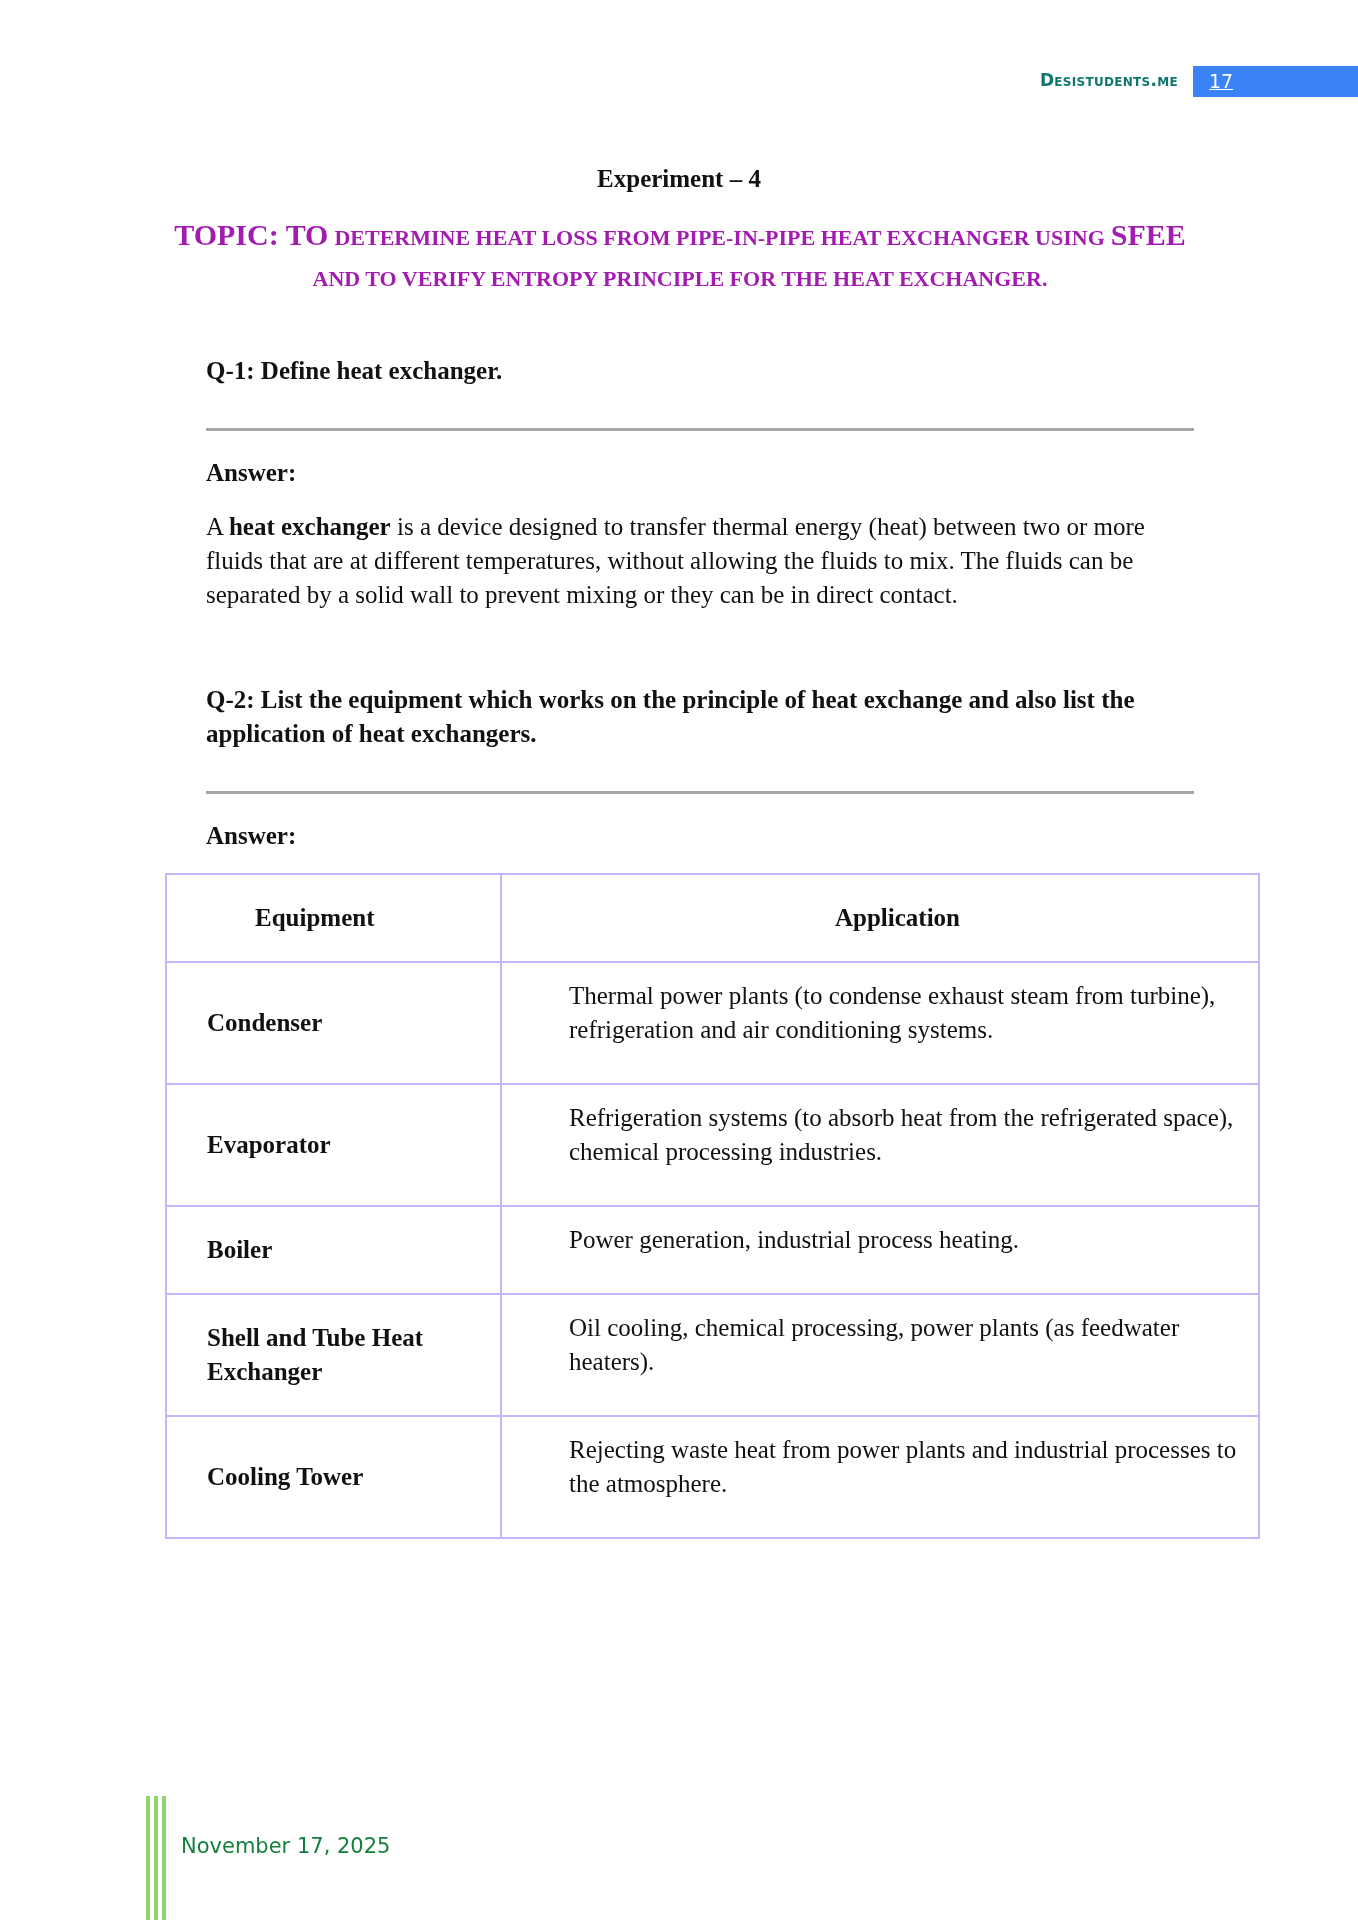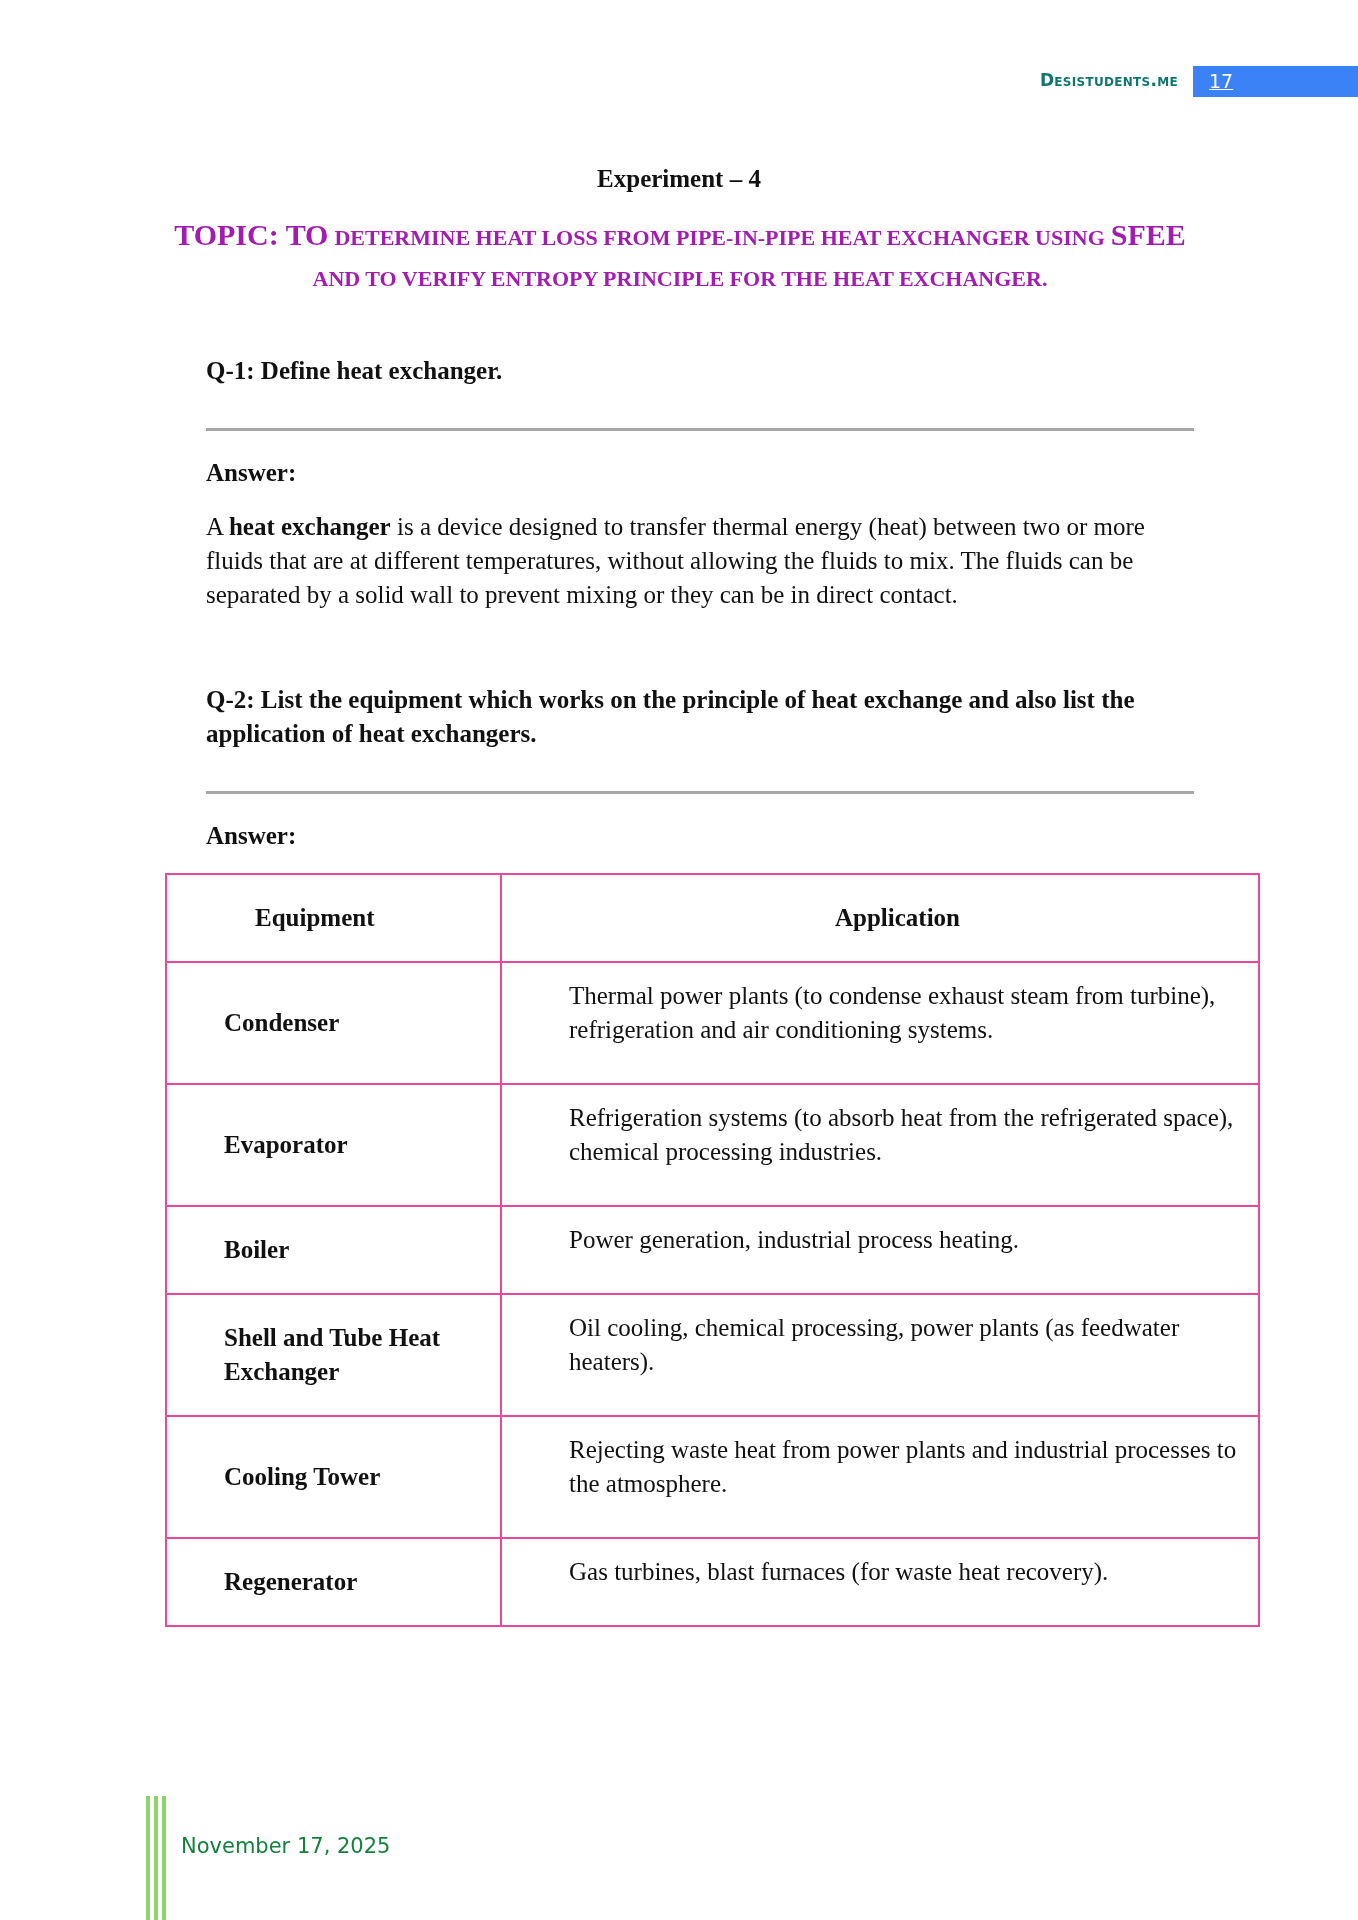--- a/index.html
+++ b/index.html
@@ -18,25 +18,25 @@
   .rule { position: absolute; left: 206px; width: 988px; height: 3px; background: #a8a8a8; }
   .rule1 { top: 428px; }
   .ans-label { position: absolute; left: 206px; font-weight: bold; font-size: 25px; }
   .ans1 { top: 459px; }
   .para { position: absolute; top: 510px; left: 206px; width: 1000px; font-size: 25px; line-height: 34px; }
   .q2 { top: 683px; width: 1000px; }
   .rule2 { top: 791px; }
   .ans2 { top: 822px; }
 
   table.eq { position: absolute; top: 873px; left: 165px; width: 1095px; border-collapse: collapse; font-size: 25px; }
-  table.eq td, table.eq th { border: 2px solid #ec4899; vertical-align: middle; }
+  table.eq td, table.eq th { border: 2px solid #c4b5fd; vertical-align: middle; }
   table.eq th { font-weight: bold; height: 84px; padding-left: 36px; }
   table.eq th.c1 { text-align: left; padding-left: 88px; width: 244px; }
   table.eq th.c2 { text-align: center; }
-  table.eq td.c1 { font-weight: bold; padding-left: 57px; line-height: 34px; }
+  table.eq td.c1 { font-weight: bold; padding-left: 40px; line-height: 34px; }
   table.eq td.c2 { padding-left: 67px; padding-right: 20px; line-height: 34px; margin-top: 14px; }
   table.eq tr.tall td { height: 118px; }
   table.eq tr.short td { height: 84px; }
   table.eq td.c2 .inner { position: relative; top: -10px; }
 
   .foot-bars { position: absolute; top: 1796px; left: 146px; width: 20px; height: 124px; }
   .foot-bars span { position: absolute; top: 0; width: 4px; height: 124px; background: #8dd46f; }
   .foot-date { position: absolute; top: 1834px; left: 181px; font-family: "DejaVu Sans", sans-serif; font-size: 21px; color: #15803d; }
 </style>
 </head>
@@ -96,26 +96,20 @@
       <td class="c2">
           <div class="inner">Oil cooling, chemical processing, power plants (as feedwater heaters).</div>
         </td>
     </tr>
     <tr class="tall">
       <td class="c1">Cooling Tower</td>
       <td class="c2">
           <div class="inner">Rejecting waste heat from power plants and industrial processes to the atmosphere.</div>
         </td>
     </tr>
-    <tr class="short">
-      <td class="c1">Regenerator</td>
-      <td class="c2">
-          <div class="inner">Gas turbines, blast furnaces (for waste heat recovery).</div>
-        </td>
-    </tr>
   </tbody>
 </table>
 
 <div class="foot-bars">
   <span style="left: 0px; background: rgb(141, 212, 111);"></span>
   <span style="left: 8px; background: rgb(141, 212, 111);"></span>
   <span style="left: 16px; background: rgb(141, 212, 111);"></span>
 </div>
 <div class="foot-date">November 17, 2025</div>
 

